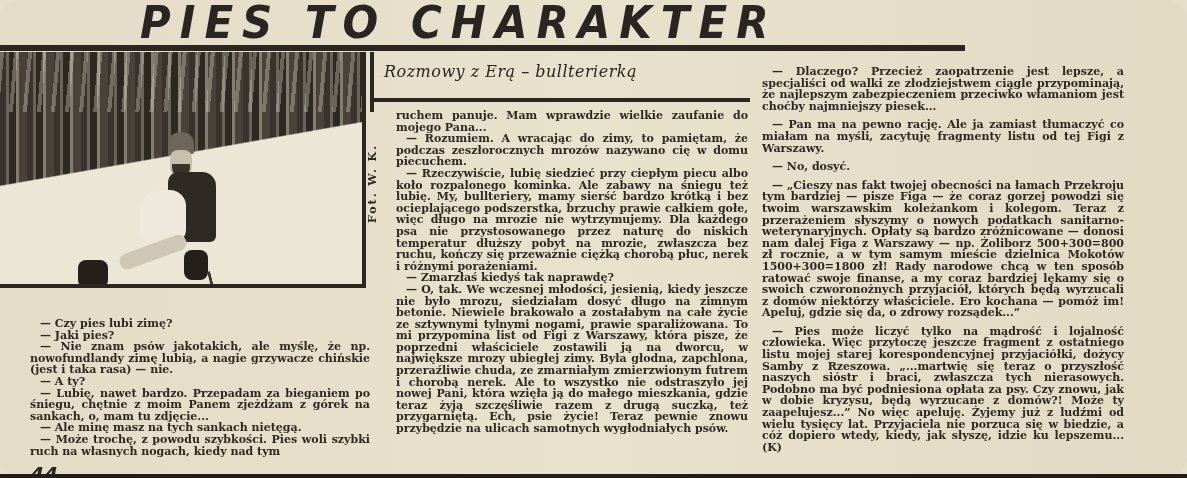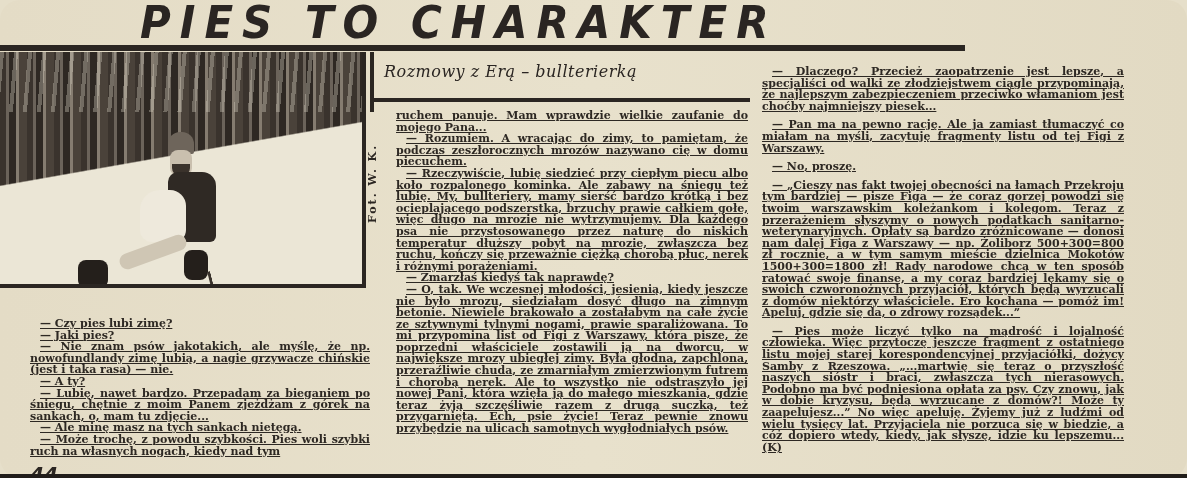--- a/index.html
+++ b/index.html
@@ -69,21 +69,21 @@
     position: absolute; left: 384px; top: 62px; width: 370px; height: 34px;
     font-family: "DejaVu Serif", serif; font-style: italic;
     font-size: 16px; color: #2a2522; white-space: nowrap; letter-spacing: 0.5px;
   }
   .subtitle-rule {
     position: absolute; left: 370px; top: 98px; width: 380px; height: 4px; background: #2b2622;
   }
 
   .col {
     position: absolute; font-size: 11px; line-height: 11.6px;
-    text-align: justify; font-weight: bold; color: #2d2823; text-decoration: underline;
+    text-align: justify; font-weight: bold; color: #2d2823;
   }
   .col p { margin: 0; text-indent: 10px; }
   .col p.gap { margin-top: 7px; }
   .col-a { left: 30px; top: 302px; width: 340px; margin-top: 16px; }
   .col-b { left: 396px; top: 110px; width: 352px; }
   .col-c { left: 762px; top: 66px; width: 362px; }
 
   .page-num {
     position: absolute; left: 30px; top: 464px; width: 40px; height: 14px;
     font-family: "DejaVu Sans", sans-serif; font-weight: bold; font-style: italic;
@@ -136,20 +136,20 @@
     <p style="text-indent:0">ruchem panuje. Mam wprawdzie wielkie zaufanie do mojego Pana...</p>
     <p>— Rozumiem. A wracając do zimy, to pamiętam, że podczas zeszłorocznych mrozów nazywano cię w domu piecuchem.</p>
     <p>— Rzeczywiście, lubię siedzieć przy ciepłym piecu albo koło rozpalonego kominka. Ale zabawy na śniegu też lubię. My, bullteriery, mamy sierść bardzo krótką i bez ocieplającego podszerstka, brzuchy prawie całkiem gołe, więc długo na mrozie nie wytrzymujemy. Dla każdego psa nie przystosowanego przez naturę do niskich temperatur dłuższy pobyt na mrozie, zwłaszcza bez ruchu, kończy się przeważnie ciężką chorobą płuc, nerek i różnymi porażeniami.</p>
     <p>— Zmarzłaś kiedyś tak naprawdę?</p>
     <p>— O, tak. We wczesnej młodości, jesienią, kiedy jeszcze nie było mrozu, siedziałam dosyć długo na zimnym betonie. Niewiele brakowało a zostałabym na całe życie ze sztywnymi tylnymi nogami, prawie sparaliżowana. To mi przypomina list od Figi z Warszawy, która pisze, że poprzedni właściciele zostawili ją na dworcu, w największe mrozy ubiegłej zimy. Była głodna, zapchlona, przeraźliwie chuda, ze zmarniałym zmierzwionym futrem i chorobą nerek. Ale to wszystko nie odstraszyło jej nowej Pani, która wzięła ją do małego mieszkania, gdzie teraz żyją szczęśliwie razem z drugą suczką, też przygarniętą. Ech, psie życie! Teraz pewnie znowu przybędzie na ulicach samotnych wygłodniałych psów.</p>
   </div>
 
   <div class="col col-c">
     <p>— Dlaczego? Przecież zaopatrzenie jest lepsze, a specjaliści od walki ze złodziejstwem ciągle przypominają, że najlepszym zabezpieczeniem przeciwko włamaniom jest choćby najmniejszy piesek...</p>
     <p class="gap">— Pan ma na pewno rację. Ale ja zamiast tłumaczyć co miałam na myśli, zacytuję fragmenty listu od tej Figi z Warszawy.</p>
-    <p class="gap">— No, proszę.</p>
+    <p class="gap">— No, dosyć.</p>
     <p class="gap">— „Cieszy nas fakt twojej obecności na łamach Przekroju tym bardziej — pisze Figa — że coraz gorzej powodzi się twoim warszawskim koleżankom i kolegom. Teraz z przerażeniem słyszymy o nowych podatkach sanitarno-weterynaryjnych. Opłaty są bardzo zróżnicowane — donosi nam dalej Figa z Warszawy — np. Żoliborz 500+300=800 zł rocznie, a w tym samym mieście dzielnica Mokotów 1500+300=1800 zł! Rady narodowe chcą w ten sposób ratować swoje finanse, a my coraz bardziej lękamy się o swoich czworonożnych przyjaciół, których będą wyrzucali z domów niektórzy właściciele. Ero kochana — pomóż im! Apeluj, gdzie się da, o zdrowy rozsądek...”</p>
     <p class="gap">— Pies może liczyć tylko na mądrość i lojalność człowieka. Więc przytoczę jeszcze fragment z ostatniego listu mojej starej korespondencyjnej przyjaciółki, dożycy Samby z Rzeszowa. „...martwię się teraz o przyszłość naszych sióstr i braci, zwłaszcza tych nierasowych. Podobno ma być podniesiona opłata za psy. Czy znowu, jak w dobie kryzysu, będą wyrzucane z domów?! Może ty zaapelujesz...” No więc apeluję. Żyjemy już z ludźmi od wielu tysięcy lat. Przyjaciela nie porzuca się w biedzie, a cóż dopiero wtedy, kiedy, jak słyszę, idzie ku lepszemu... (K)</p>
   </div>
 
   <div class="page-num">44</div>
   <div class="bottom-edge"></div>
 </div>
 
 </body></html>

